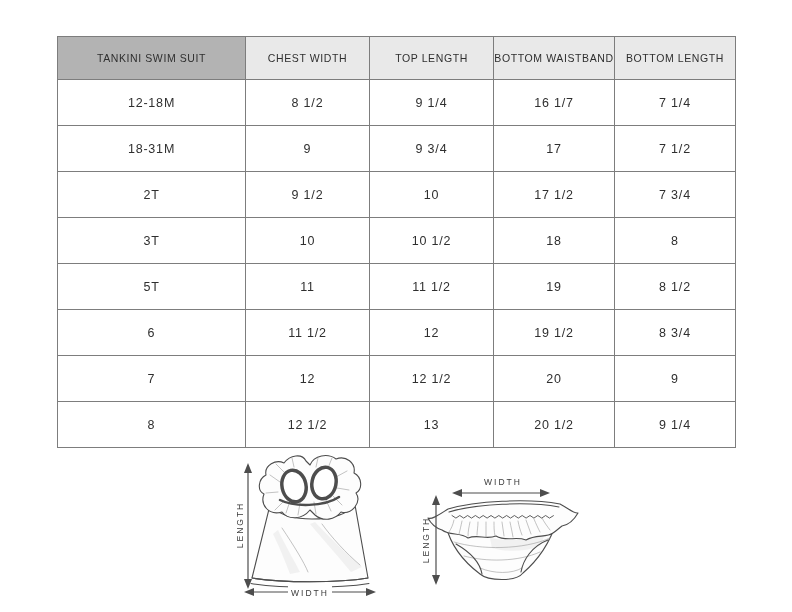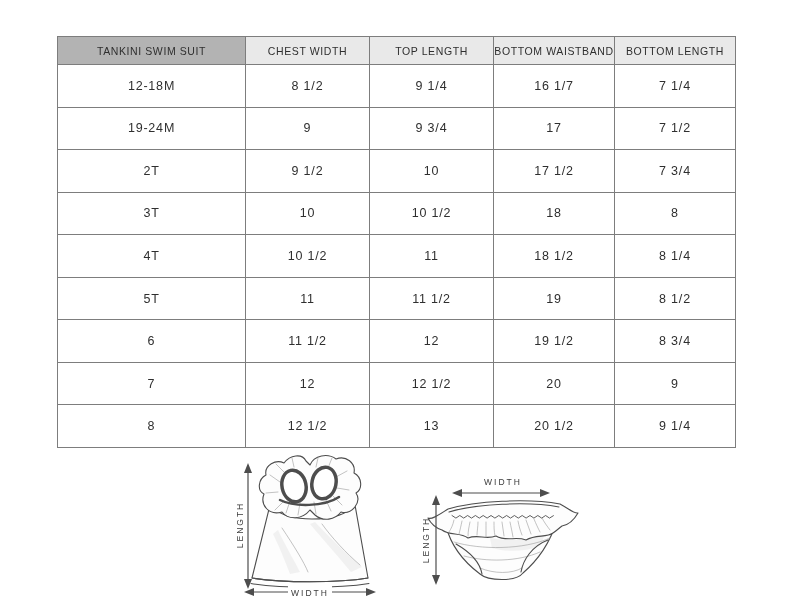--- a/index.html
+++ b/index.html
@@ -9,21 +9,21 @@
   }
   table.size-table {
     position:absolute; left:57px; top:36px; width:678px; height:412px;
     border-collapse:collapse; table-layout:fixed;
   }
   .size-table th, .size-table td {
     border:1px solid #7d7d7d; text-align:center; vertical-align:middle;
     padding:0; color:#2f2f2f; font-weight:400;
   }
   .size-table th {
-    background:#e9e9e9; font-size:10.5px; letter-spacing:0.6px; height:28px;
+    background:#e9e9e9; font-size:10.5px; letter-spacing:0.6px; height:43px;
   }
   .size-table th.th-main { background:#b3b3b3; }
   .size-table td { font-size:12.5px; letter-spacing:0.8px; }
   .diagram { position:absolute; }
   svg text.dim-label {
     font-family:"Liberation Sans", sans-serif; font-size:8.5px;
     letter-spacing:2px; fill:#3a3a3a;
   }
   .outline { fill:none; stroke:#4d4d4d; stroke-width:1.1; stroke-linecap:round; stroke-linejoin:round; }
   .outline-fill { fill:#fdfdfd; stroke:#4d4d4d; stroke-width:1.1; stroke-linejoin:round; }
@@ -56,46 +56,39 @@
     </thead>
     <tbody>
         <tr>
           <td>12-18M</td>
           <td>8 1/2</td>
           <td>9 1/4</td>
           <td>16 1/7</td>
           <td>7 1/4</td>
         </tr>
         <tr>
-          <td>19-24M</td>
+          <td>18-31M</td>
           <td>9</td>
           <td>9 3/4</td>
           <td>17</td>
           <td>7 1/2</td>
         </tr>
         <tr>
           <td>2T</td>
           <td>9 1/2</td>
           <td>10</td>
           <td>17 1/2</td>
           <td>7 3/4</td>
         </tr>
         <tr>
           <td>3T</td>
           <td>10</td>
           <td>10 1/2</td>
           <td>18</td>
           <td>8</td>
-        </tr>
-        <tr>
-          <td>4T</td>
-          <td>10 1/2</td>
-          <td>11</td>
-          <td>18 1/2</td>
-          <td>8 1/4</td>
         </tr>
         <tr>
           <td>5T</td>
           <td>11</td>
           <td>11 1/2</td>
           <td>19</td>
           <td>8 1/2</td>
         </tr>
         <tr>
           <td>6</td>

